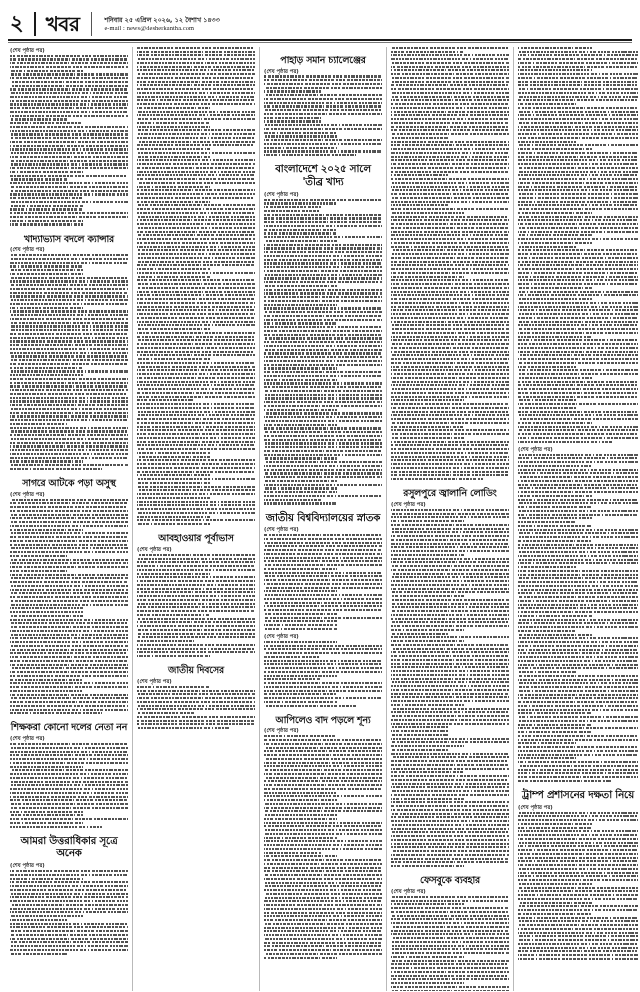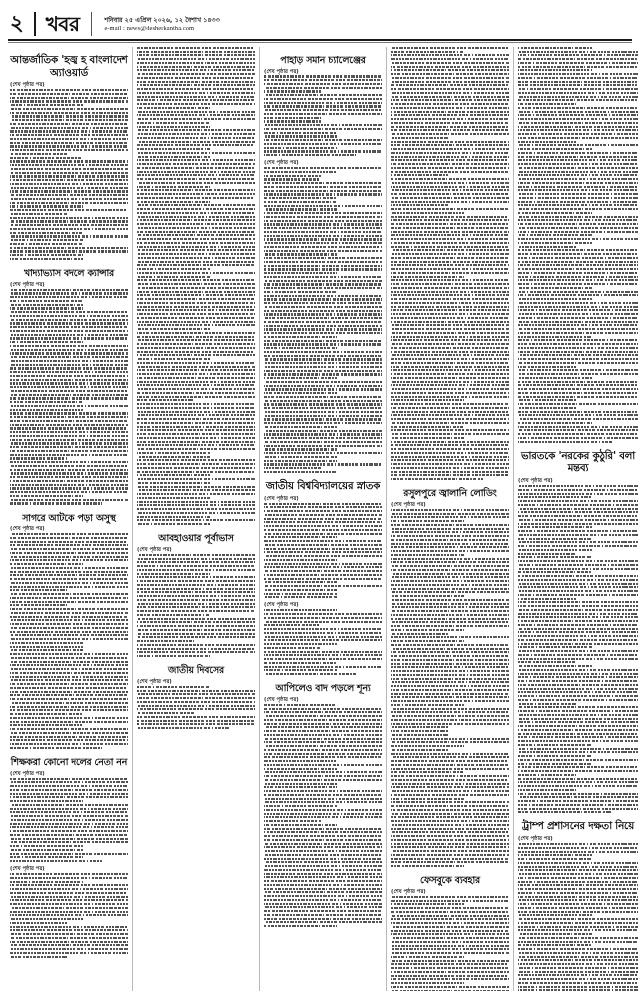--- a/index.html
+++ b/index.html
@@ -141,21 +141,20 @@
         <div class="mh-mail">e-mail : news@desherkantha.com</div>
       </div>
     </div>
     <div class="mh-spacer"></div>
   </div>
   <div class="mh-hr"></div>
   <div class="mh-hr2"></div>
 
   <div class="grid">
     <div class="col c1">
-        <h2 class="hl wide">আন্তর্জাতিক 'হজ্ব হ বাংলাদেশ অ্যাওয়ার্ড</h2>
         <div class="cont">(শেষ পৃষ্ঠার পর)</div>
         <div class="body">
           <div class="ln v2" style="background-position: -1px 0px;"></div>
           <div class="ln" style="background-position: -7px 0px;"></div>
           <div class="ln" style="background-position: -8px 0px;"></div>
           <div class="ln v2" style="background-position: -10px 0px;"></div>
           <div class="ln v2 last" style="background-position: -6px 0px;"></div>
           <div class="ln" style="background-position: -2px 0px;"></div>
           <div class="ln v2" style="background-position: -2px 0px;"></div>
           <div class="ln" style="background-position: -13px 0px;"></div>
@@ -342,20 +341,21 @@
           <div class="ln v2" style="background-position: -5px 0px;"></div>
           <div class="ln" style="background-position: -3px 0px;"></div>
           <div class="ln" style="background-position: -2px 0px;"></div>
           <div class="ln" style="background-position: -6px 0px;"></div>
           <div class="ln v2 last" style="background-position: -9px 0px;"></div>
           <div class="ln last" style="background-position: -2px 0px;"></div>
           <div class="ln" style="background-position: -4px 0px;"></div>
           <div class="ln v2 last" style="background-position: -8px 0px;"></div>
           <div class="ln v3 last3" style="background-position: -5px 0px;"></div>
         </div>
+        <h2 class="hl wide">আমরা উত্তরাধিকার সূত্রে অনেক</h2>
         <div class="cont">(শেষ পৃষ্ঠার পর)</div>
         <div class="body">
           <div class="ln v2" style="background-position: -2px 0px;"></div>
           <div class="ln v3" style="background-position: -3px 0px;"></div>
           <div class="ln v2 last" style="background-position: -1px 0px;"></div>
           <div class="ln v2" style="background-position: -2px 0px;"></div>
           <div class="ln v3" style="background-position: -12px 0px;"></div>
           <div class="ln v2" style="background-position: -8px 0px;"></div>
           <div class="ln v3" style="background-position: -10px 0px;"></div>
           <div class="ln v2" style="background-position: -10px 0px;"></div>
@@ -576,20 +576,21 @@
           <div class="ln v3" style="background-position: -7px 0px;"></div>
           <div class="ln" style="background-position: -8px 0px;"></div>
           <div class="ln v2 last" style="background-position: -7px 0px;"></div>
           <div class="ln v3 last" style="background-position: -10px 0px;"></div>
           <div class="ln" style="background-position: -8px 0px;"></div>
           <div class="ln v3" style="background-position: -8px 0px;"></div>
           <div class="ln v2 last" style="background-position: -1px 0px;"></div>
           <div class="ln v3" style="background-position: -8px 0px;"></div>
           <div class="ln v2 last3" style="background-position: -5px 0px;"></div>
         </div>
+        <h2 class="hl wide">বাংলাদেশে ২০২৫ সালে 'তীব্র খাদ্য</h2>
         <div class="cont">(শেষ পৃষ্ঠার পর)</div>
         <div class="body">
           <div class="ln v2" style="background-position: 0px 0px;"></div>
           <div class="ln v3 last" style="background-position: -11px 0px;"></div>
           <div class="ln v2 last2" style="background-position: -2px 0px;"></div>
           <div class="ln v2 last2" style="background-position: -8px 0px;"></div>
           <div class="ln" style="background-position: -7px 0px;"></div>
           <div class="ln" style="background-position: -3px 0px;"></div>
           <div class="ln" style="background-position: -3px 0px;"></div>
           <div class="ln v3" style="background-position: -12px 0px;"></div>
@@ -1136,21 +1137,20 @@
           <div class="ln" style="background-position: -3px 0px;"></div>
           <div class="ln v3" style="background-position: -7px 0px;"></div>
           <div class="ln" style="background-position: -13px 0px;"></div>
           <div class="ln last" style="background-position: 0px 0px;"></div>
           <div class="ln v3" style="background-position: -1px 0px;"></div>
           <div class="ln" style="background-position: -9px 0px;"></div>
           <div class="ln" style="background-position: 0px 0px;"></div>
           <div class="ln v2" style="background-position: -10px 0px;"></div>
           <div class="ln v3 last3" style="background-position: -1px 0px;"></div>
         </div>
-        <h2 class="hl wide">ভারতকে 'নরকের কুঠুরি' বলা মন্তব্য</h2>
         <div class="cont">(শেষ পৃষ্ঠার পর)</div>
         <div class="body">
           <div class="ln v3" style="background-position: -7px 0px;"></div>
           <div class="ln v2" style="background-position: -7px 0px;"></div>
           <div class="ln v3" style="background-position: -6px 0px;"></div>
           <div class="ln v3 last" style="background-position: -11px 0px;"></div>
           <div class="ln v3" style="background-position: -12px 0px;"></div>
           <div class="ln v2" style="background-position: -1px 0px;"></div>
           <div class="ln" style="background-position: -13px 0px;"></div>
           <div class="ln" style="background-position: -12px 0px;"></div>

